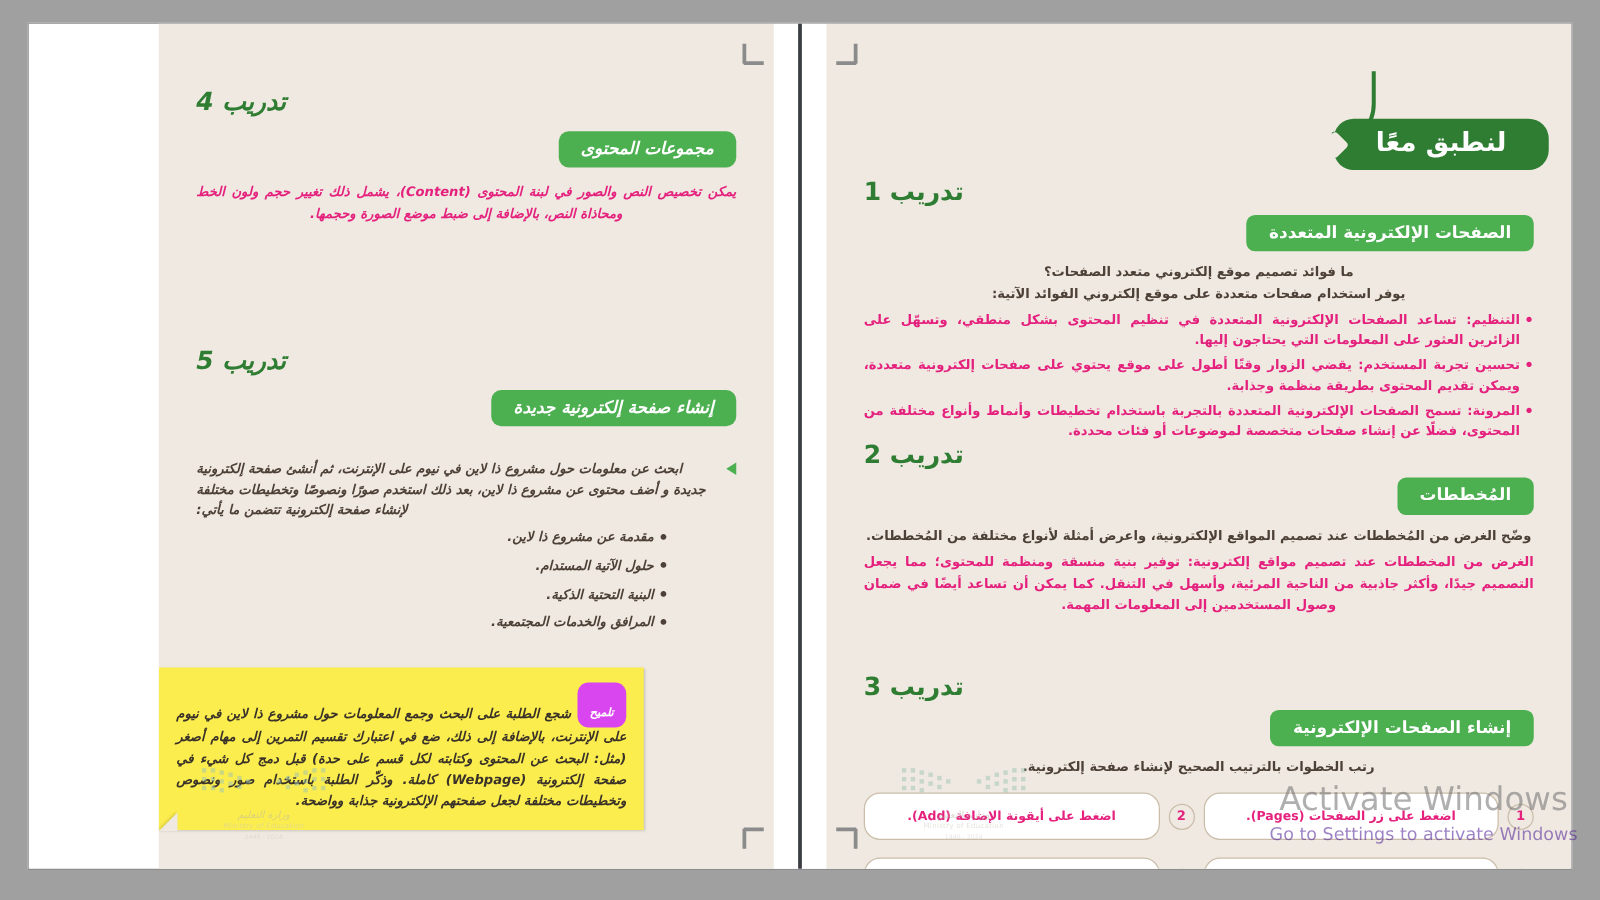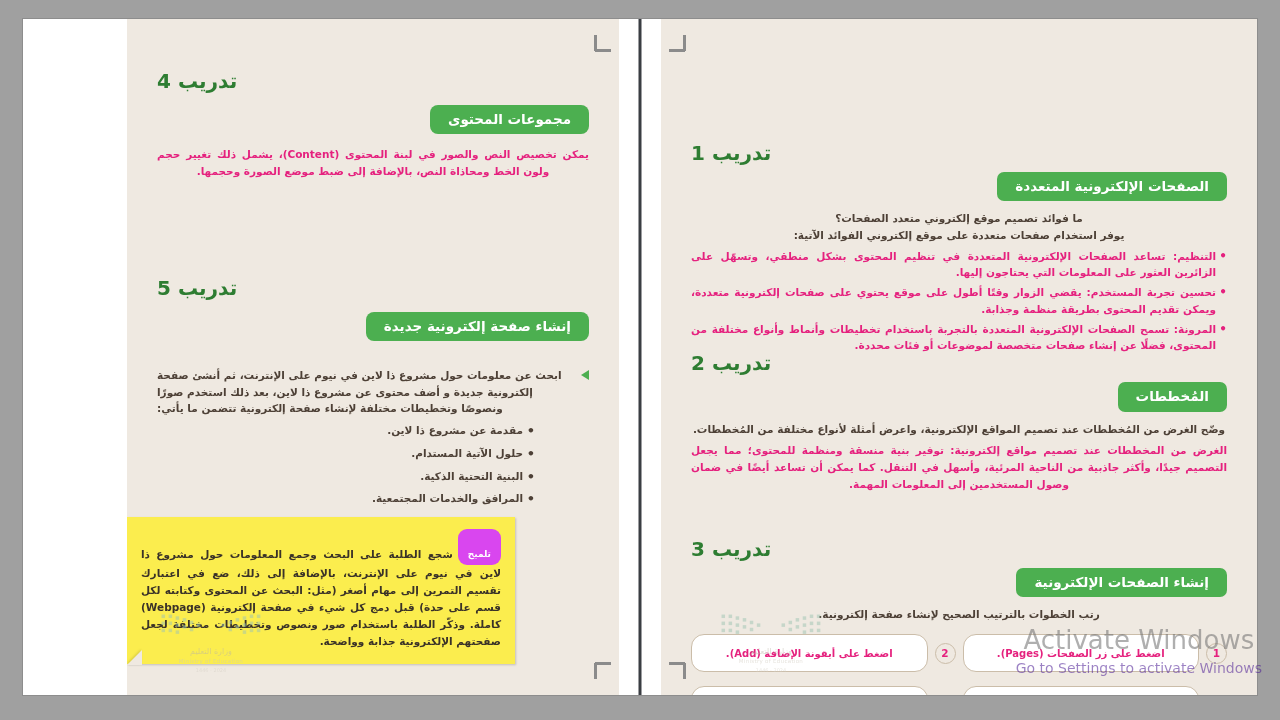--- a/index.html
+++ b/index.html
@@ -36,21 +36,21 @@
 
   
   .page {
     position: relative;
     height: 100%;
     background: #efe9e1;
     overflow: hidden;
   }
 
   .page.left  { width: 596px; margin-left: 0; }
-  .page.right { width: 492px; }
+  .page.right { width: 492px; font-style: italic; }
 
   .gutter {
     width: 42px;
     height: 100%;
     background: #ffffff;
     position: relative;
     flex: 0 0 42px;
   }
   .gutter:before {
     content: "";
@@ -353,20 +353,28 @@
   <div id="spread-frame">
 
     <div class="page left">
       <div class="crop h" style="left:8px;  top:30px;"></div>
       <div class="crop v" style="left:22px; top:16px;"></div>
       <div class="crop h" style="left:8px;  bottom:30px;"></div>
       <div class="crop v" style="left:22px; bottom:16px;"></div>
 
       <div class="page-inner">
 
+        <div class="apply-banner-wrap">
+          <div class="apply-banner">
+            <span>لنطبق معًا</span>
+            <svg class="apply-connector" viewBox="0 0 40 58">
+              <path d="M2 50 C 22 54, 34 44, 34 26 L 34 0" fill="none" stroke="#2e7d32" stroke-width="3.2" stroke-linecap="round"></path>
+            </svg>
+          </div>
+        </div>
 
         <div style="margin-top:100px;">
 
           <div>
             <div class="ex-title">تدريب 1</div>
             <div class="pill-row">
               <span class="pill">الصفحات الإلكترونية المتعددة</span>
             </div>
             <div class="q-text" style="text-align:center;">ما فوائد تصميم موقع إلكتروني متعدد الصفحات؟</div>
             <div class="q-text" style="margin-top:1px;text-align:center;">يوفر استخدام صفحات متعددة على موقع إلكتروني الفوائد الآتية:</div>

